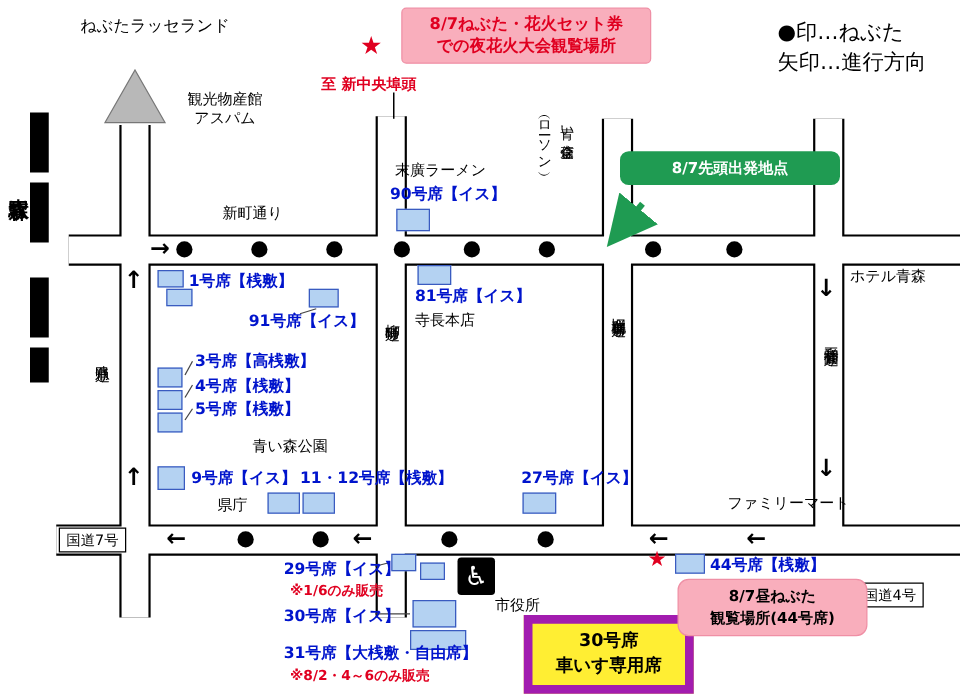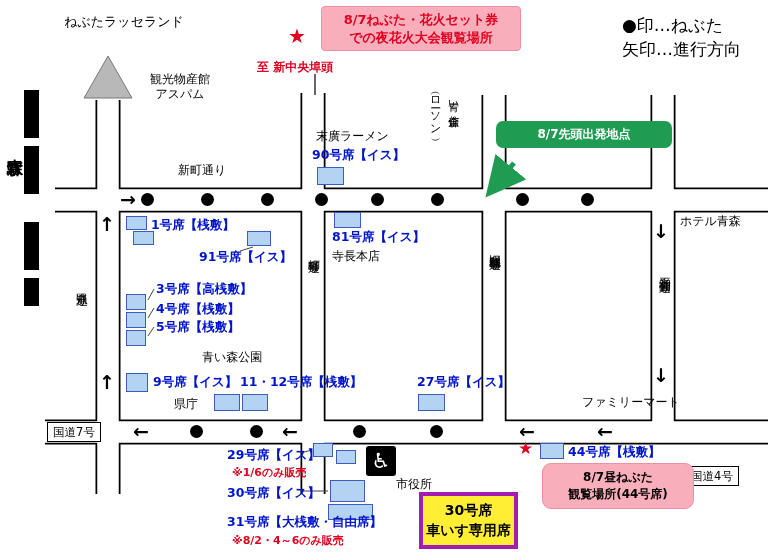--- a/index.html
+++ b/index.html
@@ -12,21 +12,21 @@
   .red{color:#e00020;font-weight:bold;}
   .v{writing-mode:vertical-rl;text-orientation:upright;letter-spacing:1px;}
   .rect{position:absolute;background:#b4d2f2;border:1.5px solid #3a5bc0;box-sizing:border-box;z-index:3;}
   .dot{position:absolute;width:13px;height:13px;border-radius:50%;background:#000;z-index:4;}
   .arrow{position:absolute;font-size:19px;font-weight:bold;line-height:1;z-index:4;color:#000;}
   .box{position:absolute;box-sizing:border-box;text-align:center;z-index:6;}
   .box-fireworks{left:321px;top:6px;width:200px;padding:4px 2px;background:#f9aebc;border:1px solid #ef8fa5;
     border-radius:4px;font-size:13px;font-weight:bold;color:#e00020;line-height:1.35;}
   .box-start{left:496px;top:121px;width:176px;padding:5px 0;background:#1f9b52;border-radius:7px;
     font-size:12px;font-weight:bold;color:#fff;line-height:1.4;}
-  .box-wheelchair{left:419px;top:492px;width:99px;padding:4px 0;background:#ffee33;border:4px solid #a21caf;
+  .box-wheelchair{left:419px;top:492px;width:136px;padding:4px 0;background:#ffee33;border:7px solid #a21caf;
     font-size:14px;font-weight:bold;color:#000;line-height:1.45;}
   .box-daytime{left:542px;top:463px;width:152px;padding:5px 0;background:#f9aebc;border:1px solid #ef8fa5;
     border-radius:9px;font-size:12px;font-weight:bold;color:#000;line-height:1.4;}
   .route-box{position:absolute;width:54px;height:20px;background:#fff;border:1px solid #000;box-sizing:border-box;
     font-size:11.5px;line-height:18px;text-align:center;z-index:5;}
   .star{position:absolute;color:#e00020;z-index:6;line-height:1;}
   .wheel{position:absolute;left:366px;top:446px;width:30px;height:30px;background:#000;color:#fff;
     font-size:21px;line-height:30px;text-align:center;border-radius:3px;z-index:5;}
   .station{position:absolute;left:4px;top:146px;font-size:16px;font-weight:bold;z-index:4;}
   .legend{position:absolute;font-size:17px;z-index:4;white-space:nowrap;}

